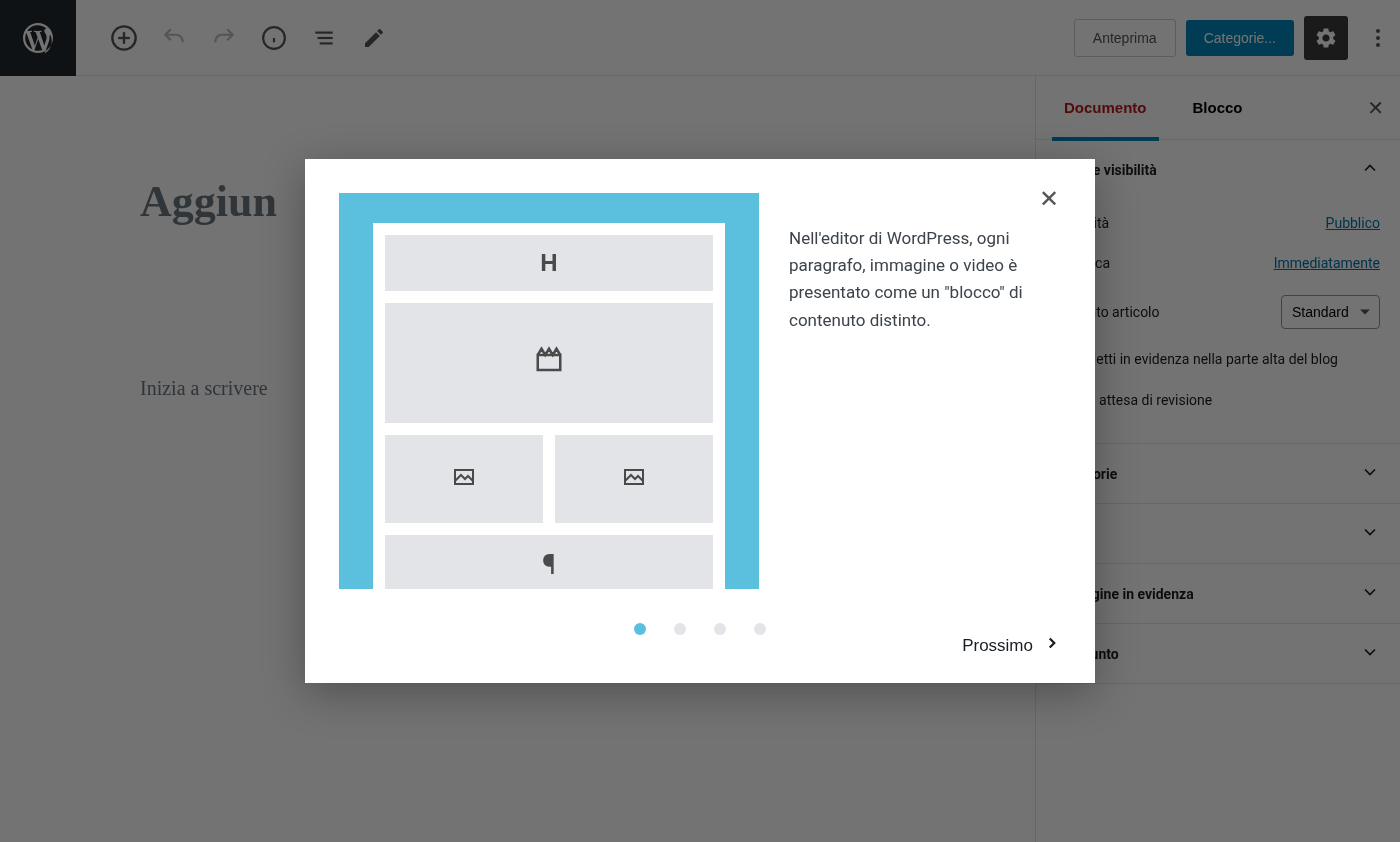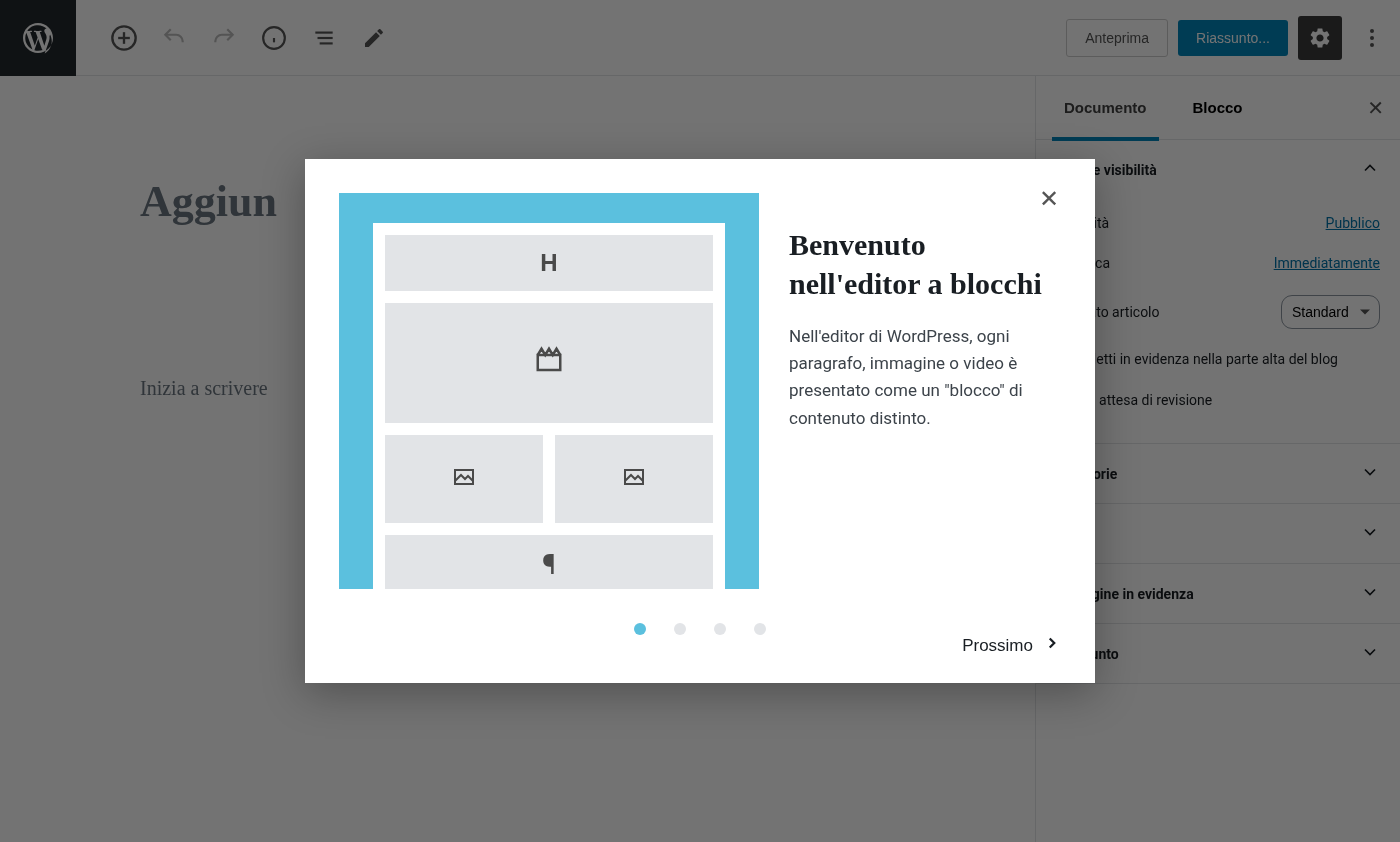--- a/index.html
+++ b/index.html
@@ -5,46 +5,46 @@
   * { box-sizing: border-box; margin: 0; padding: 0; }
   html, body { width: 1400px; height: 842px; font-family: -apple-system, BlinkMacSystemFont, "Segoe UI", Roboto, sans-serif; overflow: hidden; background: #fff; }
   
   
   .topbar { display: flex; align-items: center; height: 76px; border-bottom: 1px solid #e2e4e7; }
   .wp-logo { width: 76px; height: 76px; background: #23282d; display: flex; align-items: center; justify-content: center; color: #fff; }
   .wp-logo svg { width: 36px; height: 36px; }
   .toolbar-left { display: flex; align-items: center; gap: 10px; padding-left: 28px; }
   .toolbar-btn { width: 40px; height: 40px; display: flex; align-items: center; justify-content: center; background: transparent; border: none; color: #555; cursor: pointer; }
   .toolbar-btn.disabled { color: #bbb; }
-  .toolbar-right { margin-left: auto; display: flex; align-items: center; gap: 10px; padding-right: 8px; }
+  .toolbar-right { margin-left: auto; display: flex; align-items: center; gap: 10px; padding-right: 2px; }
   .btn-preview { padding: 10px 18px; border: 1px solid #ccc; background: #fff; color: #555; font-size: 14px; border-radius: 3px; cursor: pointer; }
   .btn-publish { padding: 10px 18px; border: none; background: #0085ba; color: #fff; font-size: 14px; border-radius: 3px; cursor: pointer; }
   .btn-settings { width: 44px; height: 44px; background: #3a3a3a; display: flex; align-items: center; justify-content: center; border: none; color: #fff; border-radius: 3px; cursor: pointer; }
   .btn-more { width: 40px; height: 40px; display: flex; align-items: center; justify-content: center; border: none; background: transparent; color: #555; cursor: pointer; }
 
   
   .main-area { display: flex; height: calc(842px - 76px); }
   .editor-canvas { flex: 1; position: relative; padding: 100px 0 0 140px; }
   .page-title { font-size: 44px; font-weight: 700; color: #6c7781; font-family: Georgia, serif; }
   .placeholder { margin-top: 150px; font-size: 20px; color: #6c7781; font-family: Georgia, serif; }
 
   
   .sidebar { width: 365px; border-left: 1px solid #e2e4e7; overflow: auto; font-size: 14px; color: #191e23; }
   .sidebar-tabs { display: flex; border-bottom: 1px solid #e2e4e7; align-items: center; padding: 0 16px; height: 64px; }
   .sidebar-tab { padding: 0 12px; height: 64px; display: flex; align-items: center; font-weight: 600; color: #000000; border: none; background: transparent; cursor: pointer; font-size: 15px; position: relative; }
-  .sidebar-tab.active { color: #404040; }
+  .sidebar-tab.active { color: #b91c1c; }
   .sidebar-tab.active::after { content: ""; position: absolute; left: 0; right: 0; bottom: -1px; height: 4px; background: #0085ba; }
   .sidebar-close { margin-left: auto; font-size: 20px; border: none; background: transparent; cursor: pointer; color: #555; }
   .panel { border-bottom: 1px solid #e2e4e7; }
   .panel-header { display: flex; align-items: center; justify-content: space-between; padding: 18px 20px; font-weight: 700; cursor: pointer; }
   .panel-header svg { width: 20px; height: 20px; }
   .panel-body { padding: 4px 20px 20px 20px; }
   .panel-row { display: flex; justify-content: space-between; align-items: center; padding: 12px 0; font-size: 14px; }
   .link { color: #0073aa; text-decoration: underline; cursor: pointer; }
-  .select-box { padding: 8px 30px 8px 10px; border: 1px solid #8d96a0; border-radius: 11px; background: #fff; font-size: 14px; appearance: none; position: relative; }
+  .select-box { padding: 8px 30px 8px 10px; border: 1px solid #8d96a0; border-radius: 4px; background: #fff; font-size: 14px; appearance: none; position: relative; }
   .select-wrap { position: relative; display: inline-block; }
   .select-wrap::after { content: ""; position: absolute; right: 10px; top: 50%; width: 0; height: 0; border-left: 5px solid transparent; border-right: 5px solid transparent; border-top: 5px solid #555; transform: translateY(-50%); pointer-events: none; }
   .checkbox-row { display: flex; align-items: flex-start; gap: 10px; padding: 10px 0; font-size: 14px; }
   .checkbox-row input { margin-top: 3px; width: 18px; height: 18px; }
 
   
   .overlay { position: absolute; inset: 0; background: rgba(0,0,0,0.55); display: flex; align-items: center; justify-content: center; }
   .modal { width: 790px; background: #fff; position: relative; box-shadow: 0 10px 40px rgba(0,0,0,0.3); }
   .modal-close { position: absolute; top: 26px; right: 36px; font-size: 24px; border: none; background: transparent; cursor: pointer; color: #555; font-weight: 300; }
   .modal-inner { display: flex; padding: 34px; gap: 30px; }
@@ -122,21 +122,21 @@
     <button class="toolbar-btn">
       <span class="icon">
         <svg width="24" height="24" viewBox="0 0 24 24" fill="currentColor">
             <path d="M3 17.25V21h3.75L17.81 9.94l-3.75-3.75L3 17.25zM20.71 7.04c.39-.39.39-1.02 0-1.41l-2.34-2.34c-.39-.39-1.02-.39-1.41 0l-1.83 1.83 3.75 3.75 1.83-1.83z"></path>
           </svg>
       </span>
     </button>
   </div>
   <div class="toolbar-right">
     <button class="btn-preview">Anteprima</button>
-    <button class="btn-publish">Riassunto...</button>
+    <button class="btn-publish">Categorie...</button>
     <button class="btn-settings">
       <span class="icon">
         <svg width="24" height="24" viewBox="0 0 24 24" fill="currentColor">
             <path d="M19.14 12.94c.04-.3.06-.61.06-.94 0-.32-.02-.64-.07-.94l2.03-1.58c.18-.14.23-.41.12-.61l-1.92-3.32c-.12-.22-.37-.29-.59-.22l-2.39.96c-.5-.38-1.03-.7-1.62-.94l-.36-2.54c-.04-.24-.24-.41-.48-.41h-3.84c-.24 0-.43.17-.47.41l-.36 2.54c-.59.24-1.13.57-1.62.94l-2.39-.96c-.22-.08-.47 0-.59.22L2.74 8.87c-.12.21-.08.47.12.61l2.03 1.58c-.05.3-.09.63-.09.94s.02.64.07.94l-2.03 1.58c-.18.14-.23.41-.12.61l1.92 3.32c.12.22.37.29.59.22l2.39-.96c.5.38 1.03.7 1.62.94l.36 2.54c.05.24.24.41.48.41h3.84c.24 0 .44-.17.47-.41l.36-2.54c.59-.24 1.13-.56 1.62-.94l2.39.96c.22.08.47 0 .59-.22l1.92-3.32c.12-.22.07-.47-.12-.61l-2.01-1.58zM12 15.6c-1.98 0-3.6-1.62-3.6-3.6s1.62-3.6 3.6-3.6 3.6 1.62 3.6 3.6-1.62 3.6-3.6 3.6z"></path>
           </svg>
       </span>
     </button>
     <button class="btn-more">
       <span class="icon">
         <svg width="24" height="24" viewBox="0 0 24 24" fill="currentColor">
@@ -264,21 +264,20 @@
                     <polyline points="3 16 9 10 13 14 16 11 21 16"></polyline>
                   </svg></span>
             </div>
           </div>
           <div class="ill-block ill-para">
             <span>¶</span>
           </div>
         </div>
       </div>
       <div class="modal-content">
-        <h2 class="modal-title">Benvenuto nell'editor a blocchi</h2>
         <p class="modal-text">Nell'editor di WordPress, ogni paragrafo, immagine o video è presentato come un "blocco" di contenuto distinto.</p>
       </div>
     </div>
     <div class="modal-footer">
       <div class="modal-dots">
         <span class="dot active"></span>
         <span class="dot"></span>
         <span class="dot"></span>
         <span class="dot"></span>
       </div>

